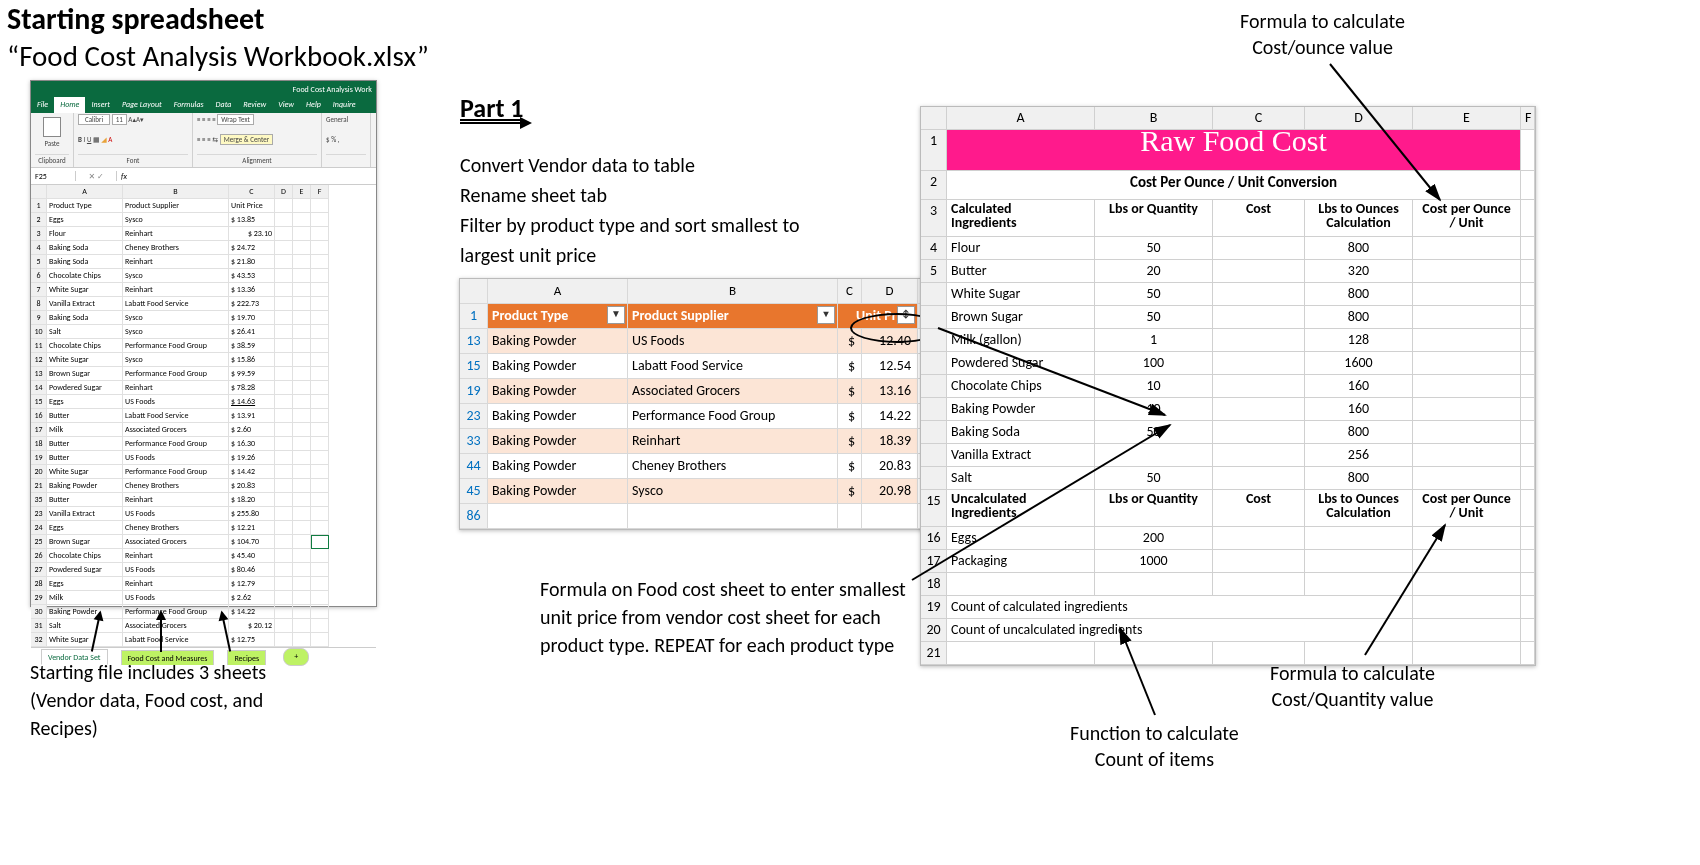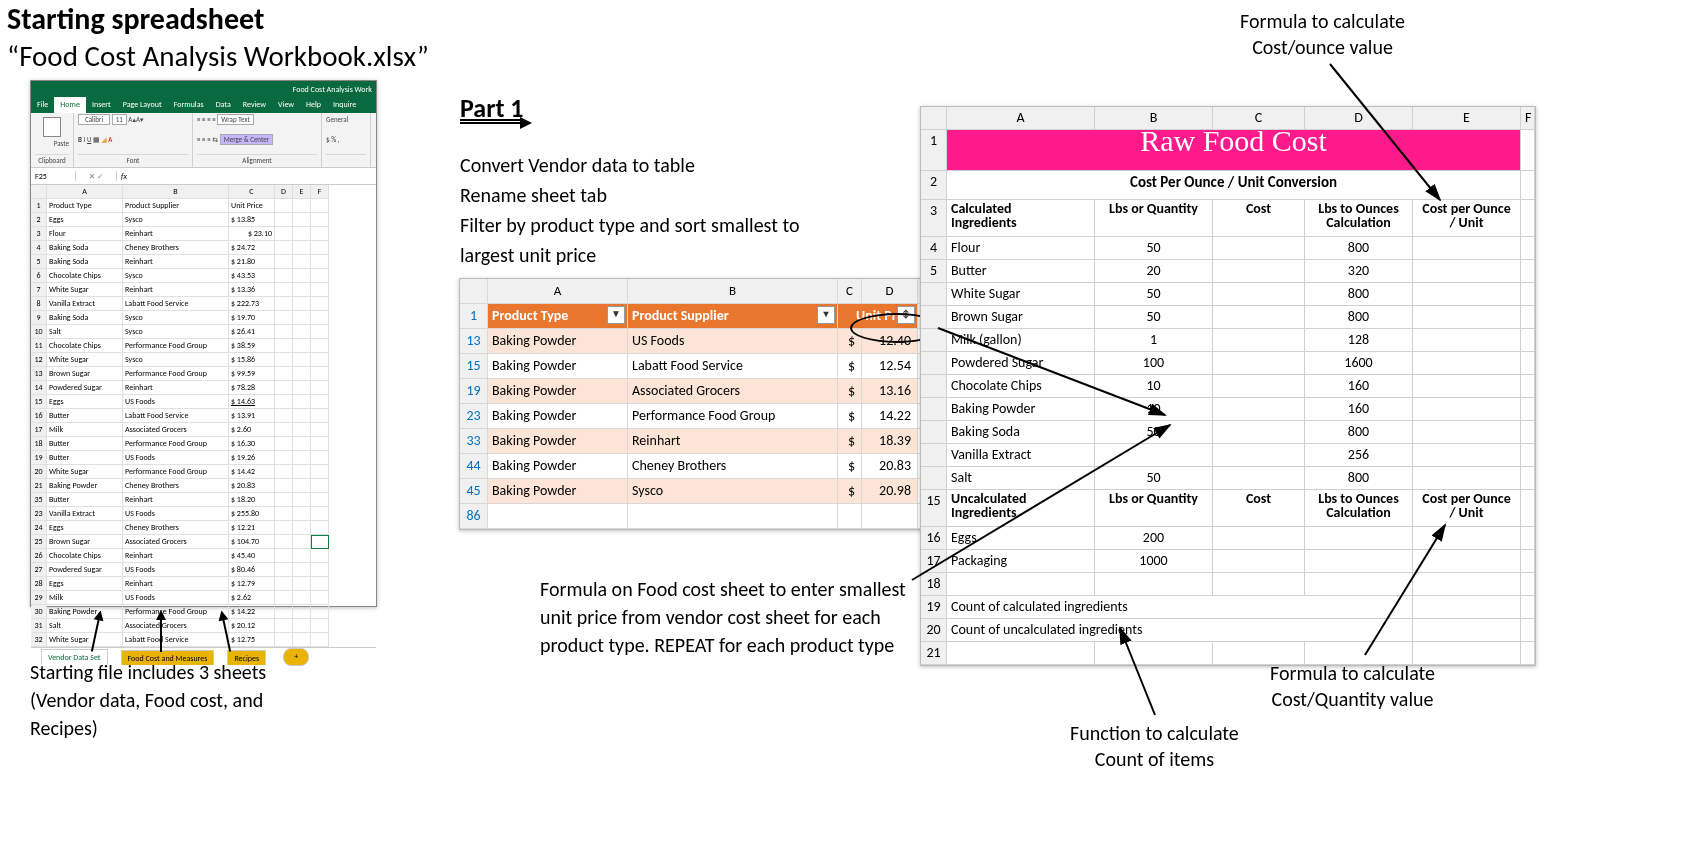--- a/index.html
+++ b/index.html
@@ -13,36 +13,36 @@
   .instr{position:absolute;left:460px;top:150px;font-size:20px;line-height:30px;max-width:380px;}
   .cap1{position:absolute;left:1240px;top:8px;font-size:20px;line-height:26px;text-align:center;}
   .cap2{position:absolute;left:540px;top:575px;font-size:20px;line-height:28px;max-width:400px;}
   .cap3{position:absolute;left:30px;top:658px;font-size:20px;line-height:28px;max-width:300px;}
   .cap4{position:absolute;left:1270px;top:660px;font-size:20px;line-height:26px;text-align:center;}
   .cap5{position:absolute;left:1070px;top:720px;font-size:20px;line-height:26px;text-align:center;}
   
   .xls{position:absolute;left:30px;top:80px;width:345px;height:525px;border:1px solid #888;box-shadow:0 1px 4px rgba(0,0,0,.25);font-size:8px;background:#fff;}
   .xls .titlebar{height:16px;background:#0a6a3f;color:#fff;display:flex;align-items:center;padding-left:4px;}
   .xls .tabs{height:16px;background:#0a6a3f;display:flex;color:#fff;font-size:8px;}
-  .xls .tabs span{padding:2px 6px;}
+  .xls .tabs span{padding:2px 6px;font-style:italic;}
   .xls .tabs span.on{background:#fff;color:#0a6a3f;}
   .xls .ribbon{height:54px;background:#f3f3f3;border-bottom:1px solid #ccc;display:flex;}
   .xls .ribbon .grp{border-right:1px solid #d0d0d0;padding:2px 4px;display:flex;flex-direction:column;justify-content:space-between;font-size:7px;color:#444;}
   .xls .ribbon .lbl{text-align:center;border-top:1px solid #d8d8d8;padding-top:1px;}
   .xls .fbar{height:16px;border-bottom:1px solid #ccc;display:flex;align-items:center;}
   .xls .fbar .nb{width:40px;border-right:1px solid #ccc;padding-left:4px;}
   .xls .fbar .ops{width:40px;border-right:1px solid #ccc;text-align:center;color:#888;}
   .xls .fbar .fx{padding-left:4px;font-style:italic;}
   .xls .grid{display:grid;grid-template-columns:16px 76px 106px 46px 18px 18px 18px;font-size:8px;}
   .xls .grid div{border-right:1px solid #e0e0e0;border-bottom:1px solid #e0e0e0;padding:1px 2px;white-space:nowrap;overflow:hidden;height:11px;line-height:11px;}
   .xls .grid .ch{background:#f0f0f0;text-align:center;font-weight:400;}
   .xls .grid .rh{background:#f0f0f0;text-align:center;}
   .xls .grid .sel{outline:1.5px solid #107c41;outline-offset:-1px;}
   .xls .sheettabs{height:18px;border-top:1px solid #ccc;display:flex;align-items:center;font-size:8px;padding-left:10px;gap:13px;}
-  .xls .sheettabs span{padding:2px 6px;border:1px solid #ccc;border-bottom:none;background:#eab308;}
+  .xls .sheettabs span{padding:2px 6px;border:1px solid #ccc;border-bottom:none;background:#bef264;}
   .xls .sheettabs span.on{background:#fff;border-bottom:1px solid #fff;color:#0a6a3f;}
   .xls .sheettabs .plus{border:1px solid #ccc;border-radius:8px;width:12px;height:12px;line-height:10px;text-align:center;margin-left:4px;}
   
   .tabArrow{position:absolute;width:2px;background:#000;}
   .tabArrow:before{content:"";position:absolute;left:-4px;top:-2px;border-bottom:10px solid #000;border-left:5px solid transparent;border-right:5px solid transparent;}
   
   .ftbl{position:absolute;left:459px;top:278px;width:472px;border:1px solid #bbb;box-shadow:0 1px 4px rgba(0,0,0,.25);font-size:14px;background:#fff;}
   .ftbl .grid{display:grid;grid-template-columns:28px 140px 210px 24px 56px 14px;}
   .ftbl .grid>div{border-right:1px solid #d8d8d8;border-bottom:1px solid #d8d8d8;padding:2px 4px;height:20px;line-height:20px;text-align:left;white-space:nowrap;}
   .ftbl .ch{background:#f0f0f0;text-align:center !important;font-size:13px;}
@@ -99,21 +99,21 @@
       <span>Page Layout</span>
       <span>Formulas</span>
       <span>Data</span>
       <span>Review</span>
       <span>View</span>
       <span>Help</span>
       <span>Inquire</span>
     </div>
   <div class="ribbon">
     <div class="grp" style="width:34px">
-      <div style="text-align:right">
+      <div style="text-align:center">
         <div style="width:16px;height:18px;border:1px solid #888;margin:2px auto;background:#fff"></div>
         <div>Paste</div>
       </div>
       <div class="lbl">Clipboard</div>
     </div>
     <div class="grp" style="width:110px">
       <div>
         <span style="border:1px solid #aaa;padding:0 6px;background:#fff">Calibri</span>
         <span style="border:1px solid #aaa;padding:0 3px;background:#fff">11</span>
         <span> A▴</span><span>A▾</span>
@@ -128,21 +128,21 @@
       </div>
       <div class="lbl">Font</div>
     </div>
     <div class="grp" style="width:120px">
       <div>
         <span>≡ ≡ ≡  ≡</span>
         <span style="border:1px solid #aaa;padding:0 3px;background:#fff"><span>Wrap Text</span></span>
       </div>
       <div>
         <span>≡ ≡ ≡  ⇆</span>
-        <span style="border:1px solid #aaa;padding:0 3px;background:#c4b5fd"><span>Merge &amp; Center</span></span>
+        <span style="border:1px solid #aaa;padding:0 3px;background:#fef9c3"><span>Merge &amp; Center</span></span>
       </div>
       <div class="lbl">Alignment</div>
     </div>
     <div class="grp" style="width:40px">
       <div>General</div>
       <div>$ % ,</div>
       <div class="lbl">&nbsp;</div>
     </div>
   </div>
   <div class="fbar">
@@ -364,21 +364,21 @@
       <div class="rh">30</div>
       <div>Baking Powder</div>
       <div>Performance Food Group</div>
       <div style="text-align: left;">$      14.22</div>
       <div></div>
       <div></div>
       <div></div>
       <div class="rh">31</div>
       <div>Salt</div>
       <div>Associated Grocers</div>
-      <div style="text-align: left;">$      20.12</div>
+      <div style="text-align: right;">$      20.12</div>
       <div></div>
       <div></div>
       <div></div>
       <div class="rh">32</div>
       <div>White Sugar</div>
       <div>Labatt Food Service</div>
       <div style="text-align: left;">$      12.75</div>
       <div></div>
       <div></div>
       <div></div>

